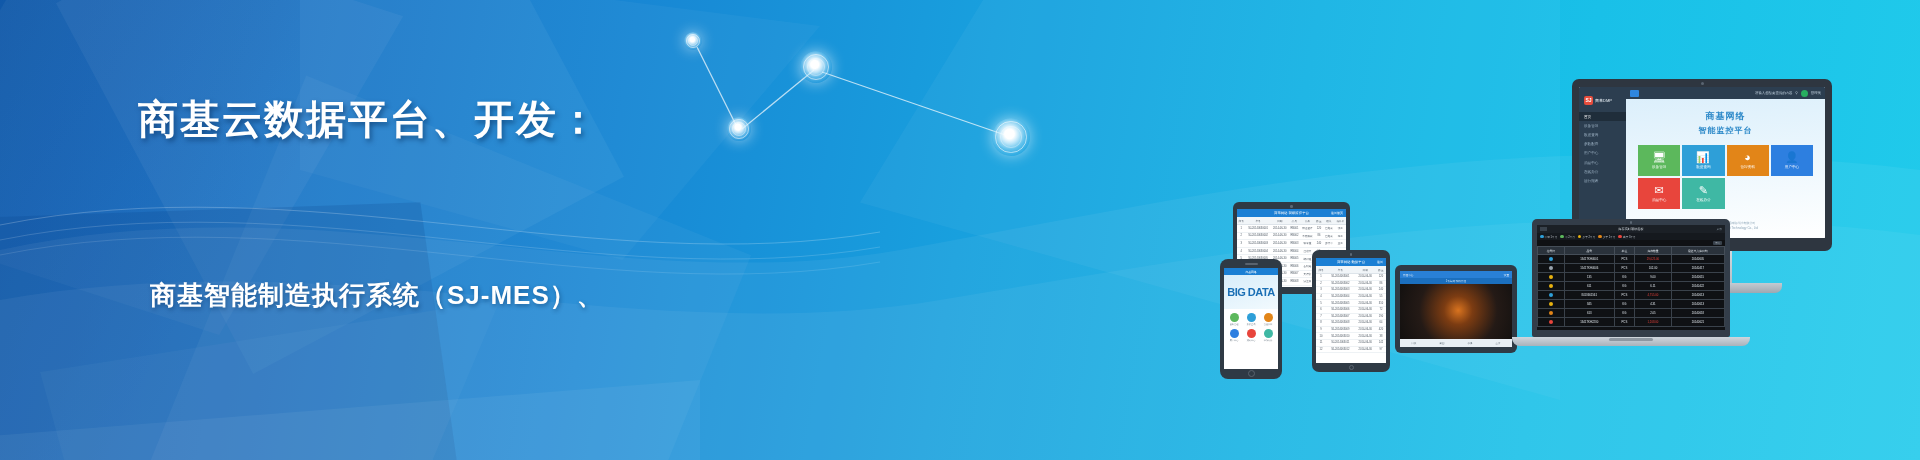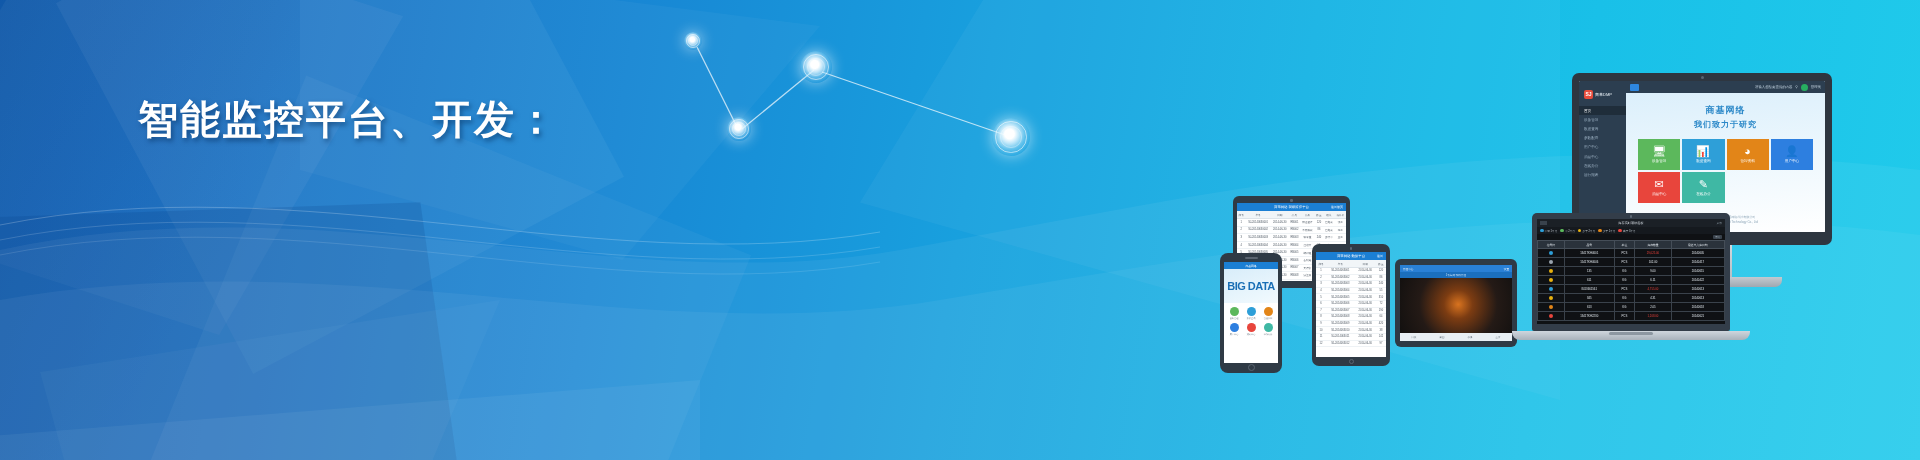--- a/index.html
+++ b/index.html
@@ -71,21 +71,21 @@
   .subline {
     position: absolute; left: 150px;
     font-size: 26px; font-weight: bold; color: #ffffff;
     letter-spacing: 1px; line-height: 1.5; white-space: nowrap;
     text-shadow: 1px 2px 4px rgba(4,40,85,.45);
   }
   .sub1 { top: 228px; }
   .sub2 { top: 276px; }
 
   
-  .devices { position: absolute; right: 0; top: 10px; width: 700px; height: 388px; }
+  .devices { position: absolute; right: 0; top: 16px; width: 700px; height: 388px; }
 
   
   .imac { position: absolute; left: 352px; top: 63px; width: 260px; }
   .imac-bezel { width: 260px; height: 172px; background: #2e3640;
                 border-radius: 7px; padding: 8px 7px 13px 7px; position: relative; }
   .imac-cam { position: absolute; left: 50%; top: 3px; width: 3px; height: 3px;
               margin-left: -1.5px; background: #596471; border-radius: 50%; }
   .imac-screen { width: 100%; height: 100%; background: #ffffff; overflow: hidden;
                  display: flex; border-radius: 1px; }
   .imac-neck { width: 60px; height: 32px; margin: 0 auto;
@@ -255,21 +255,22 @@
   </svg>
 
   <div class="network">
     <div class="node" style="left:684px; top:32px; width:18px; height:18px;"></div>
     <div class="node" style="left:727px; top:117px; width:24px; height:24px;"></div>
     <div class="node" style="left:800px; top:51px; width:32px; height:32px;"></div>
     <div class="node" style="left:992px; top:118px; width:38px; height:38px;"></div>
   </div>
 
   <div class="copy">
-    <div class="headline">智能监控平台、开发：</div>
+    <div class="headline">商基云数据平台、开发：</div>
+    <div class="subline sub2">商基智能制造执行系统（SJ-MES）、</div>
   </div>
 
   <div class="devices">
 
     <div class="imac">
       <div class="imac-bezel">
         <div class="imac-cam"></div>
         <div class="imac-screen">
 
           <div class="app-side">
@@ -295,21 +296,21 @@
               <span class="rgt">
                 <span>请输入您想要查找的内容</span>
                 <span>⚲</span>
                 <span class="app-avatar"></span>
                 <span>管理员</span>
               </span>
             </div>
 
             <div class="app-title">
               <div class="t1">商基网络</div>
-              <div class="t2">我们致力于研究</div>
+              <div class="t2">智能监控平台</div>
             </div>
 
             <div class="tiles">
               <div class="tile" style="background:#5cb85c">
                 <span class="ic">🖥</span>
                 <span class="lb">设备管理</span>
               </div>
               <div class="tile" style="background:#2e9fd8">
                 <span class="ic">📊</span>
                 <span class="lb">数据查询</span>

